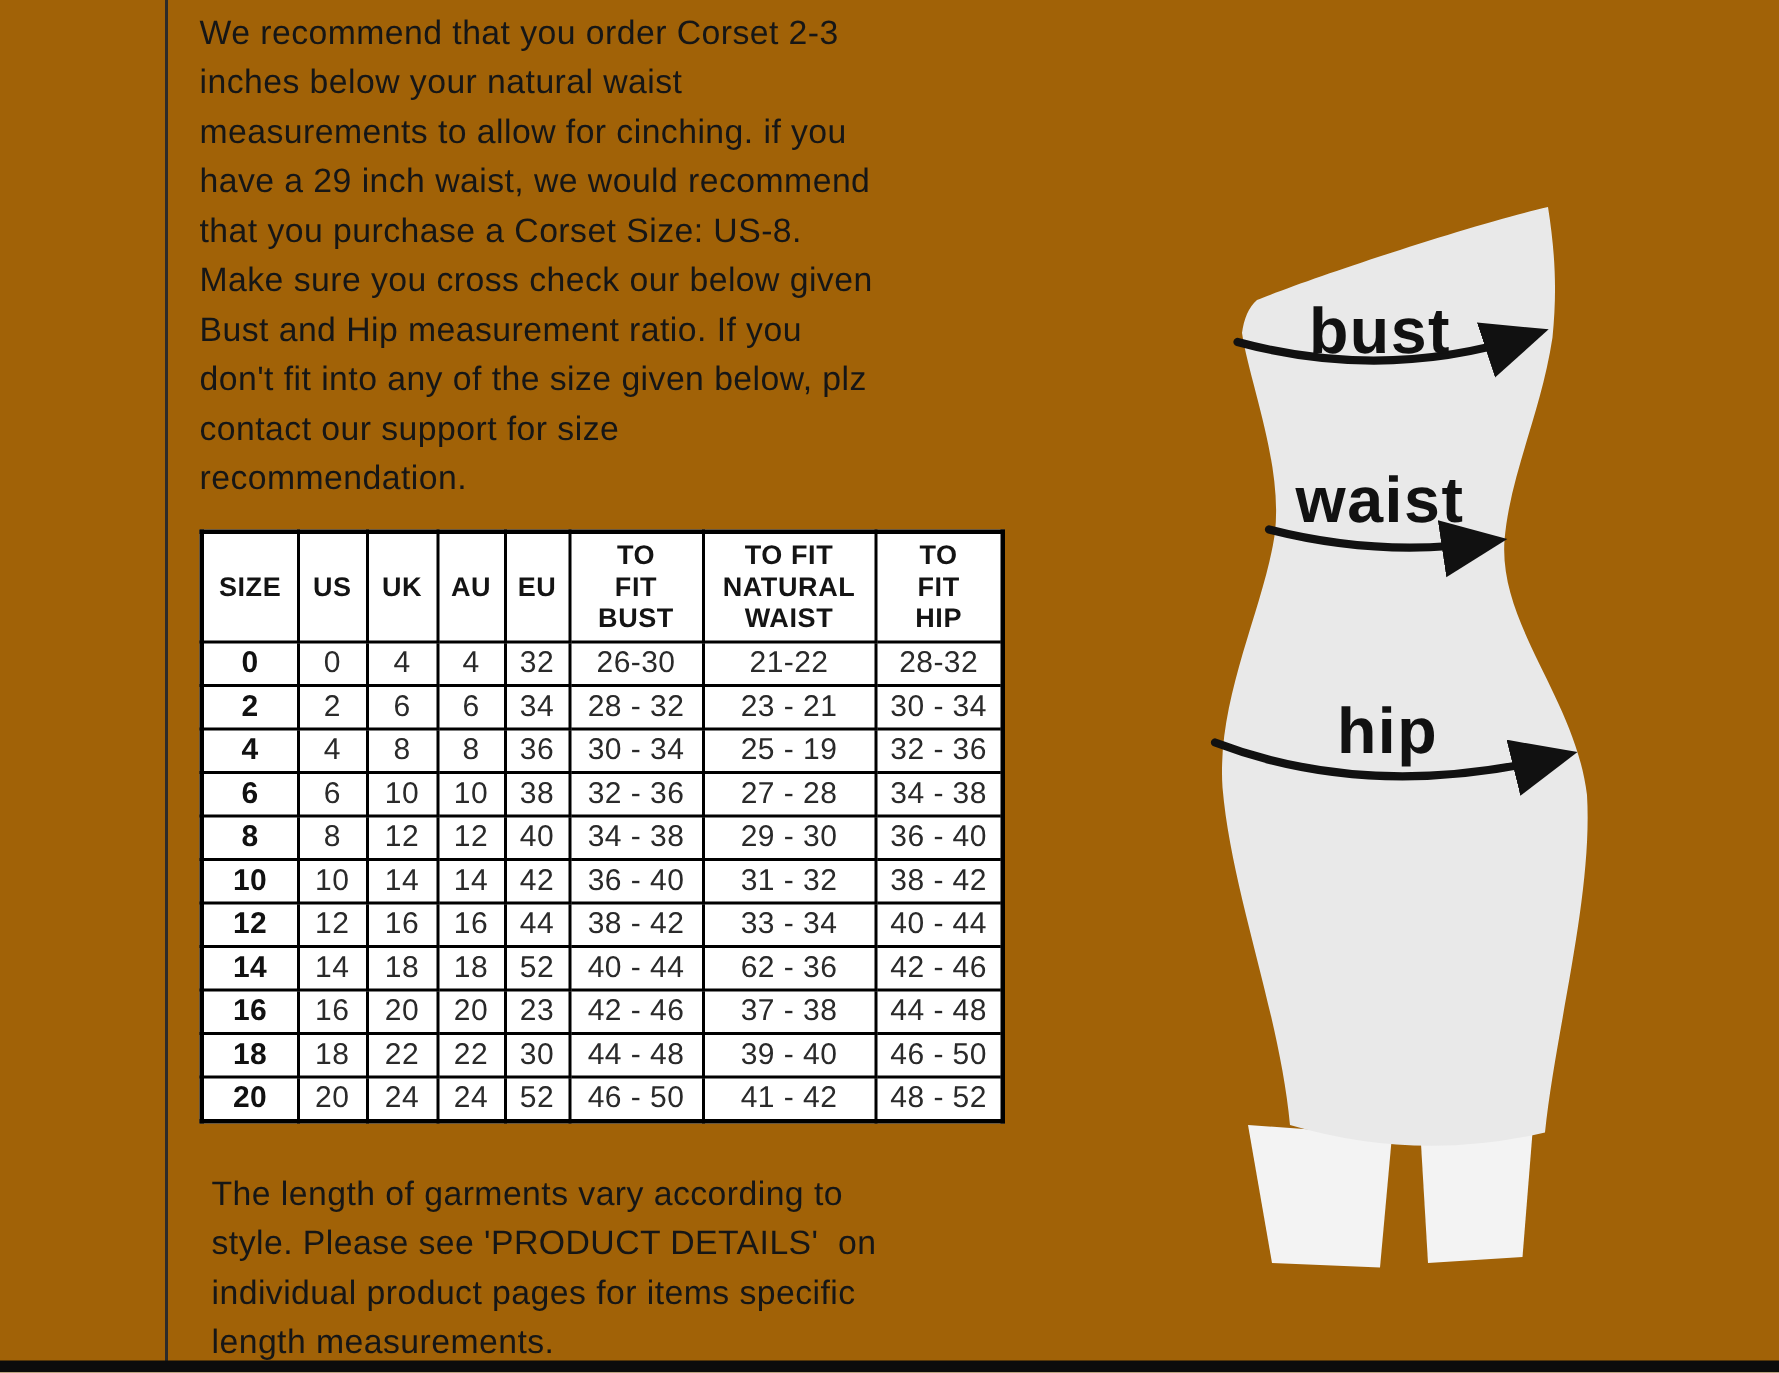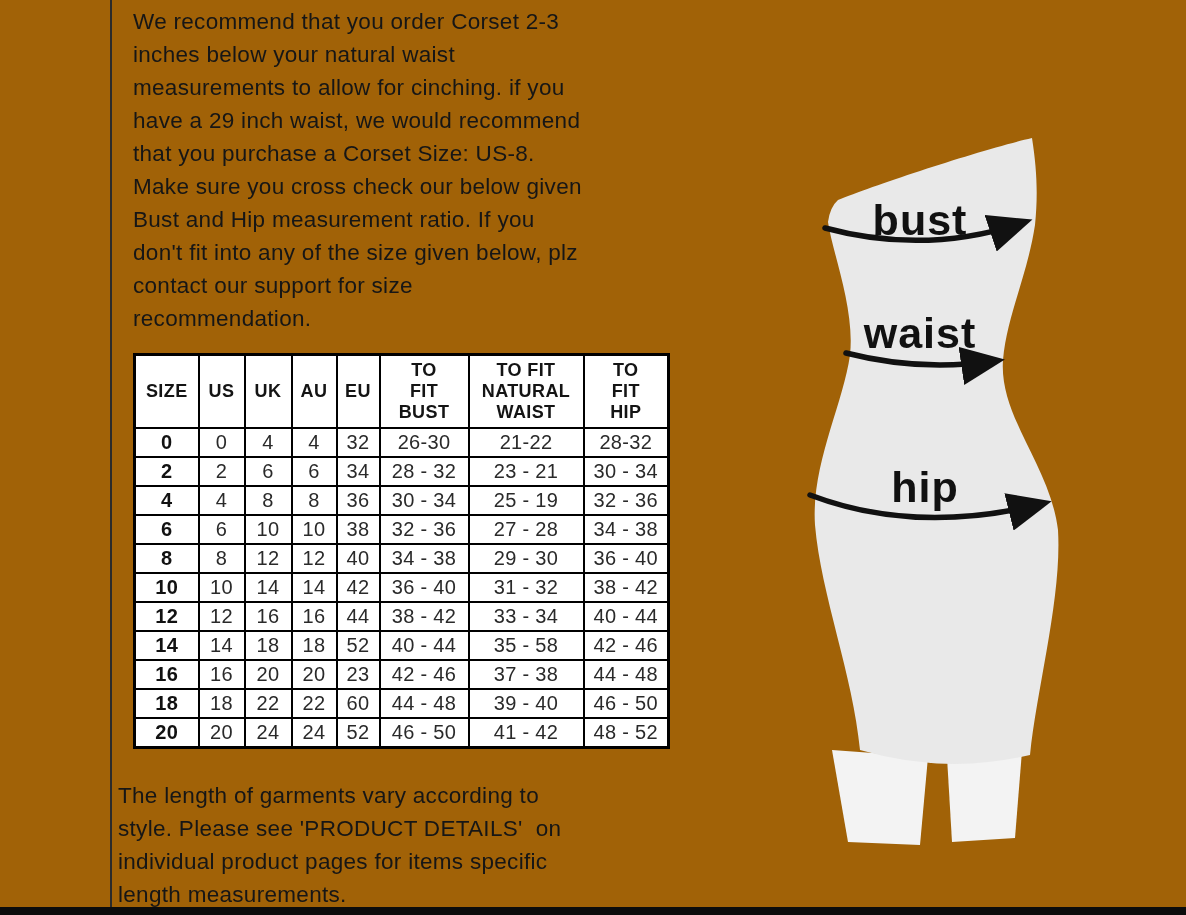--- a/index.html
+++ b/index.html
@@ -26,21 +26,21 @@
   }
   .para {
     position: absolute;
     white-space: pre-wrap;
     font-size: 22.5px;
     line-height: 33px;
     letter-spacing: 0.3px;
     color: #161616;
   }
   #intro { left: 133px; top: 5px; width: 560px; }
-  #footer { left: 118px; top: 779px; width: 560px; }
+  #footer { left: 141px; top: 779px; width: 560px; }
 
   table.size-chart {
     position: absolute;
     left: 133px; top: 353px;
     border-collapse: collapse;
     table-layout: fixed;
     width: 534px;
     background: #ffffff;
   }
   table.size-chart th, table.size-chart td {
@@ -200,39 +200,39 @@
           <td class="c6">33 - 34</td>
           <td class="c7">40 - 44</td>
         </tr>
         <tr>
           <td class="c0">14</td>
           <td class="c1">14</td>
           <td class="c2">18</td>
           <td class="c3">18</td>
           <td class="c4">52</td>
           <td class="c5">40 - 44</td>
-          <td class="c6">35 - 58</td>
+          <td class="c6">62 - 36</td>
           <td class="c7">42 - 46</td>
         </tr>
         <tr>
           <td class="c0">16</td>
           <td class="c1">16</td>
           <td class="c2">20</td>
           <td class="c3">20</td>
           <td class="c4">23</td>
           <td class="c5">42 - 46</td>
           <td class="c6">37 - 38</td>
           <td class="c7">44 - 48</td>
         </tr>
         <tr>
           <td class="c0">18</td>
           <td class="c1">18</td>
           <td class="c2">22</td>
           <td class="c3">22</td>
-          <td class="c4">60</td>
+          <td class="c4">30</td>
           <td class="c5">44 - 48</td>
           <td class="c6">39 - 40</td>
           <td class="c7">46 - 50</td>
         </tr>
         <tr>
           <td class="c0">20</td>
           <td class="c1">20</td>
           <td class="c2">24</td>
           <td class="c3">24</td>
           <td class="c4">52</td>

